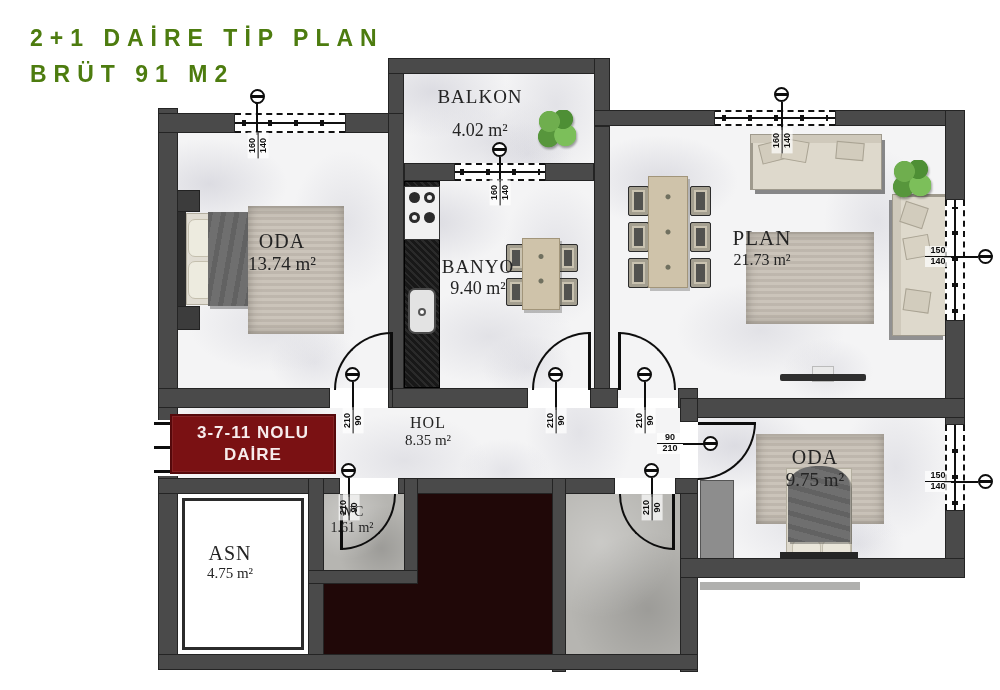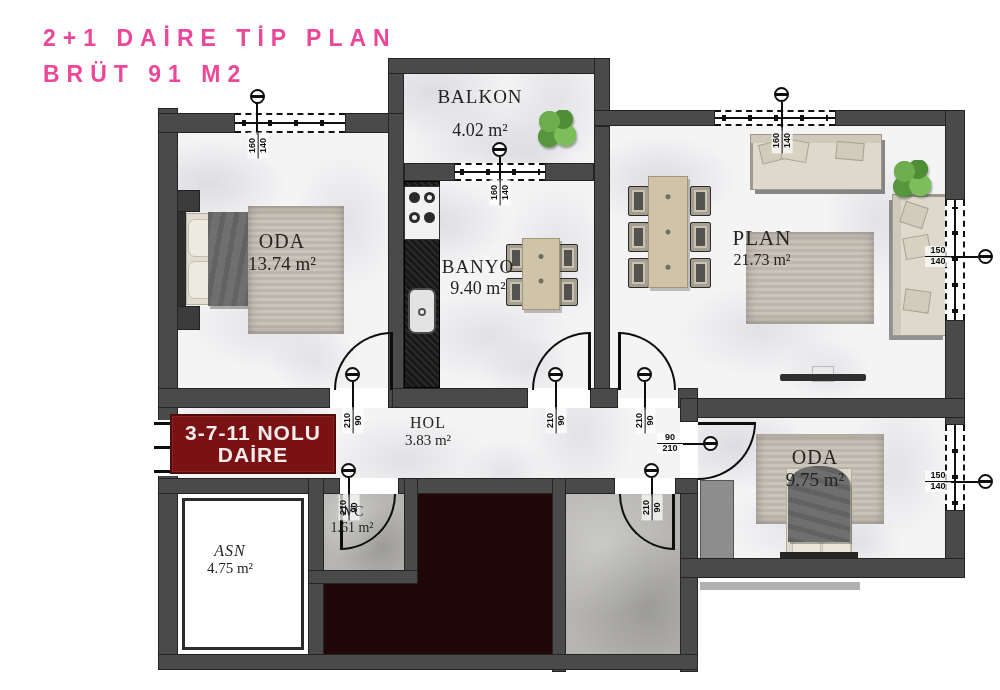--- a/index.html
+++ b/index.html
@@ -1,21 +1,21 @@
 <!DOCTYPE html>
 <html><head>
 <meta charset="utf-8">
 <style>
   html,body{margin:0;padding:0;background:#ffffff;}
   .canvas{position:relative;width:1000px;height:690px;background:#fff;overflow:hidden;
           font-family:"Liberation Sans",sans-serif;}
   .abs{position:absolute;box-sizing:border-box;}
 
   
-  .title{position:absolute;left:43px;top:20px;color:#ec4899;font-weight:800;
+  .title{position:absolute;left:30px;top:20px;color:#4d7c0f;font-weight:800;
          font-size:23px;letter-spacing:7px;line-height:36px;font-family:"Liberation Sans",sans-serif;}
 
   
   .wall{position:absolute;background:#4a4a4a;border:1.5px solid #242424;box-sizing:border-box;}
   .marble{position:absolute;background-color:#f4f4f5;background-image:
     radial-gradient(ellipse 120px 70px at 15% 20%, rgba(200,200,210,.55), transparent 65%),
     radial-gradient(ellipse 90px 120px at 80% 35%, rgba(205,205,214,.45), transparent 60%),
     radial-gradient(ellipse 140px 80px at 45% 75%, rgba(198,198,208,.4), transparent 60%),
     radial-gradient(ellipse 70px 50px at 65% 90%, rgba(212,212,220,.5), transparent 65%);}
   .tile{position:absolute;background:#b6b5b1;background-image:
@@ -196,21 +196,21 @@
   <div class="win-h" style="left:715px;top:110px;width:120px;height:16px;"></div>
   <div class="win-h" style="left:455px;top:163px;width:90px;height:18px;"></div>
   <div class="win-v" style="left:945px;top:200px;width:20px;height:120px;"></div>
   <div class="win-v" style="left:945px;top:425px;width:20px;height:85px;"></div>
 
   <div class="abs" style="left:158px;top:420px;width:20px;height:56px;background:#fff;"></div>
   <div class="abs" style="left:154px;top:422px;width:26px;height:3px;background:#0d0d0d;"></div>
   <div class="abs" style="left:154px;top:446px;width:26px;height:3px;background:#0d0d0d;"></div>
   <div class="abs" style="left:154px;top:470px;width:26px;height:3px;background:#0d0d0d;"></div>
 
-  <div class="badge" style="left:170px;top:414px;width:162px;height:56px;font-size:21px;line-height:22px;">
+  <div class="badge" style="left:170px;top:414px;width:162px;height:56px;font-size:17px;line-height:22px;">
     <div>3-7-11 NOLU</div>
     <div>DAİRE</div>
   </div>
 
   <div class="arc tl" style="left:334px;top:332px;width:58px;height:58px;"></div>
   <div class="leaf" style="left:390px;top:332px;width:2.5px;height:58px;"></div>
   <div class="arc tl" style="left:532px;top:332px;width:58px;height:58px;"></div>
   <div class="leaf" style="left:588px;top:332px;width:2.5px;height:58px;"></div>
   <div class="arc tr" style="left:618px;top:332px;width:58px;height:58px;"></div>
   <div class="leaf" style="left:618px;top:332px;width:2.5px;height:58px;"></div>
@@ -309,24 +309,24 @@
   <div class="rlabel" style="left:408px;top:256px;width:140px;">
     <div class="n" style="font-size:19px;">BANYO</div>
     <div class="a" style="font-size:18px;">9.40 m²</div>
   </div>
   <div class="rlabel" style="left:692px;top:226px;width:140px;">
     <div class="n" style="font-size:21px;">PLAN</div>
     <div class="a" style="font-size:16px;">21.73 m²</div>
   </div>
   <div class="rlabel" style="left:368px;top:414px;width:120px;">
     <div class="n" style="font-size:16px;">HOL</div>
-    <div class="a" style="font-size:15px;">3.83 m²</div>
+    <div class="a" style="font-size:15px;">8.35 m²</div>
   </div>
   <div class="rlabel" style="left:180px;top:542px;width:100px;">
-    <div class="n" style="font-size:16px;font-style:italic;">ASN</div>
+    <div class="n" style="font-size:20px;">ASN</div>
     <div class="a" style="font-size:15px;">4.75 m²</div>
   </div>
   <div class="rlabel" style="left:312px;top:504px;width:80px;">
     <div class="n" style="font-size:14px;">WC</div>
     <div class="a" style="font-size:14px;">1.61 m²</div>
   </div>
   <div class="rlabel" style="left:745px;top:446px;width:140px;">
     <div class="n" style="font-size:20px;">ODA</div>
     <div class="a" style="font-size:19px;">9.75 m²</div>
   </div>

